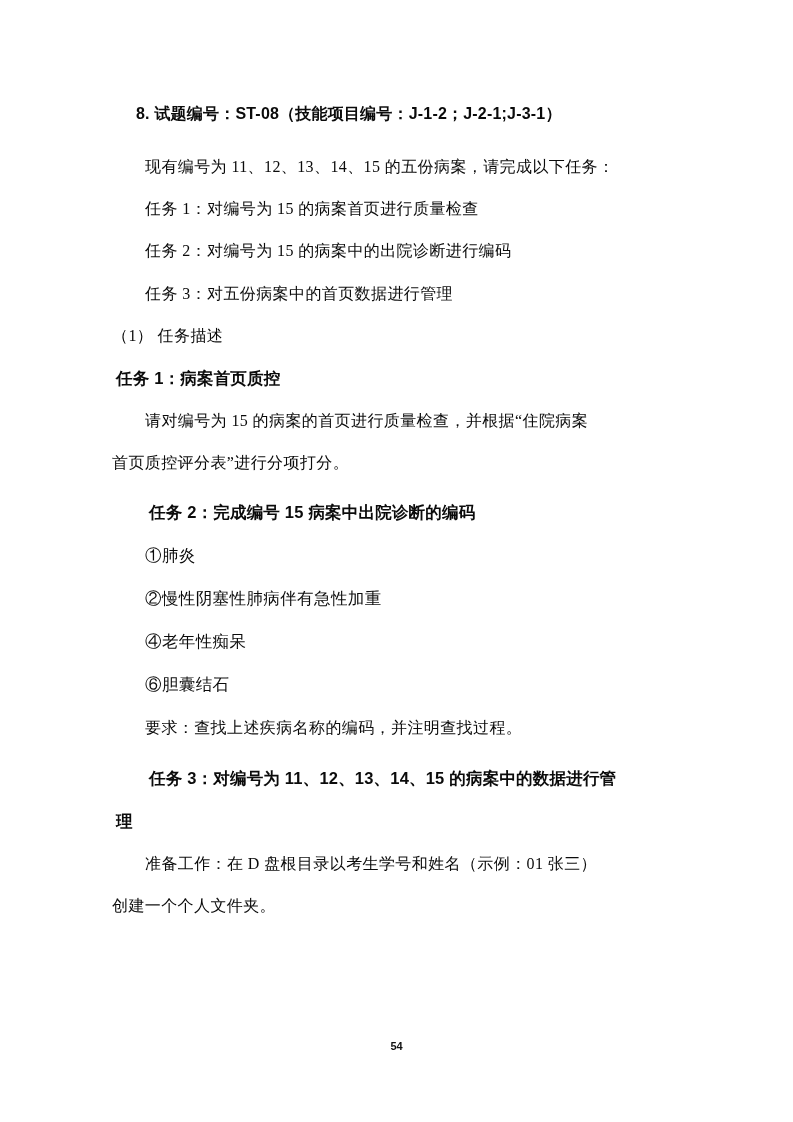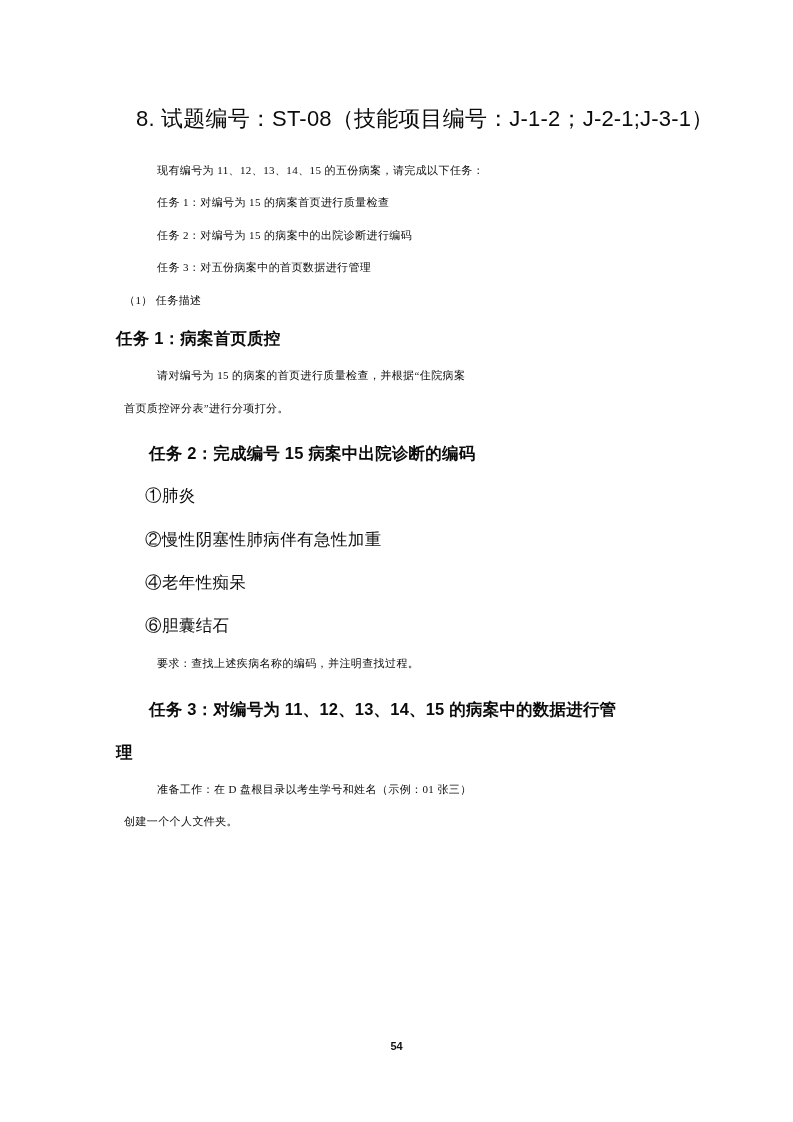--- a/index.html
+++ b/index.html
@@ -18,30 +18,30 @@
     color: #0b0b0b;
   }
   .content {
     position: absolute;
     left: 112px;
     top: 104px;
     width: 580px;
   }
   .heading {
     font-family: "Liberation Sans", "DejaVu Sans", sans-serif;
-    font-weight: normal;
-    font-size: 22px;
+    font-weight: bold;
+    font-size: 16px;
     letter-spacing: 0.2px;
     margin: 0 0 26px 24px;
     white-space: nowrap;
   }
   .para {
-    font-size: 11px;
+    font-size: 16px;
     line-height: 1.95;
-    margin: 0 0 11px 12px;
+    margin: 0 0 11px 0;
     text-indent: 33px;
     letter-spacing: 0.4px;
   }
   .para.noindent {
     text-indent: 0;
   }
   .sub-label {
     font-family: "Liberation Sans", "DejaVu Sans", sans-serif;
     font-weight: bold;
     font-size: 16.5px;

